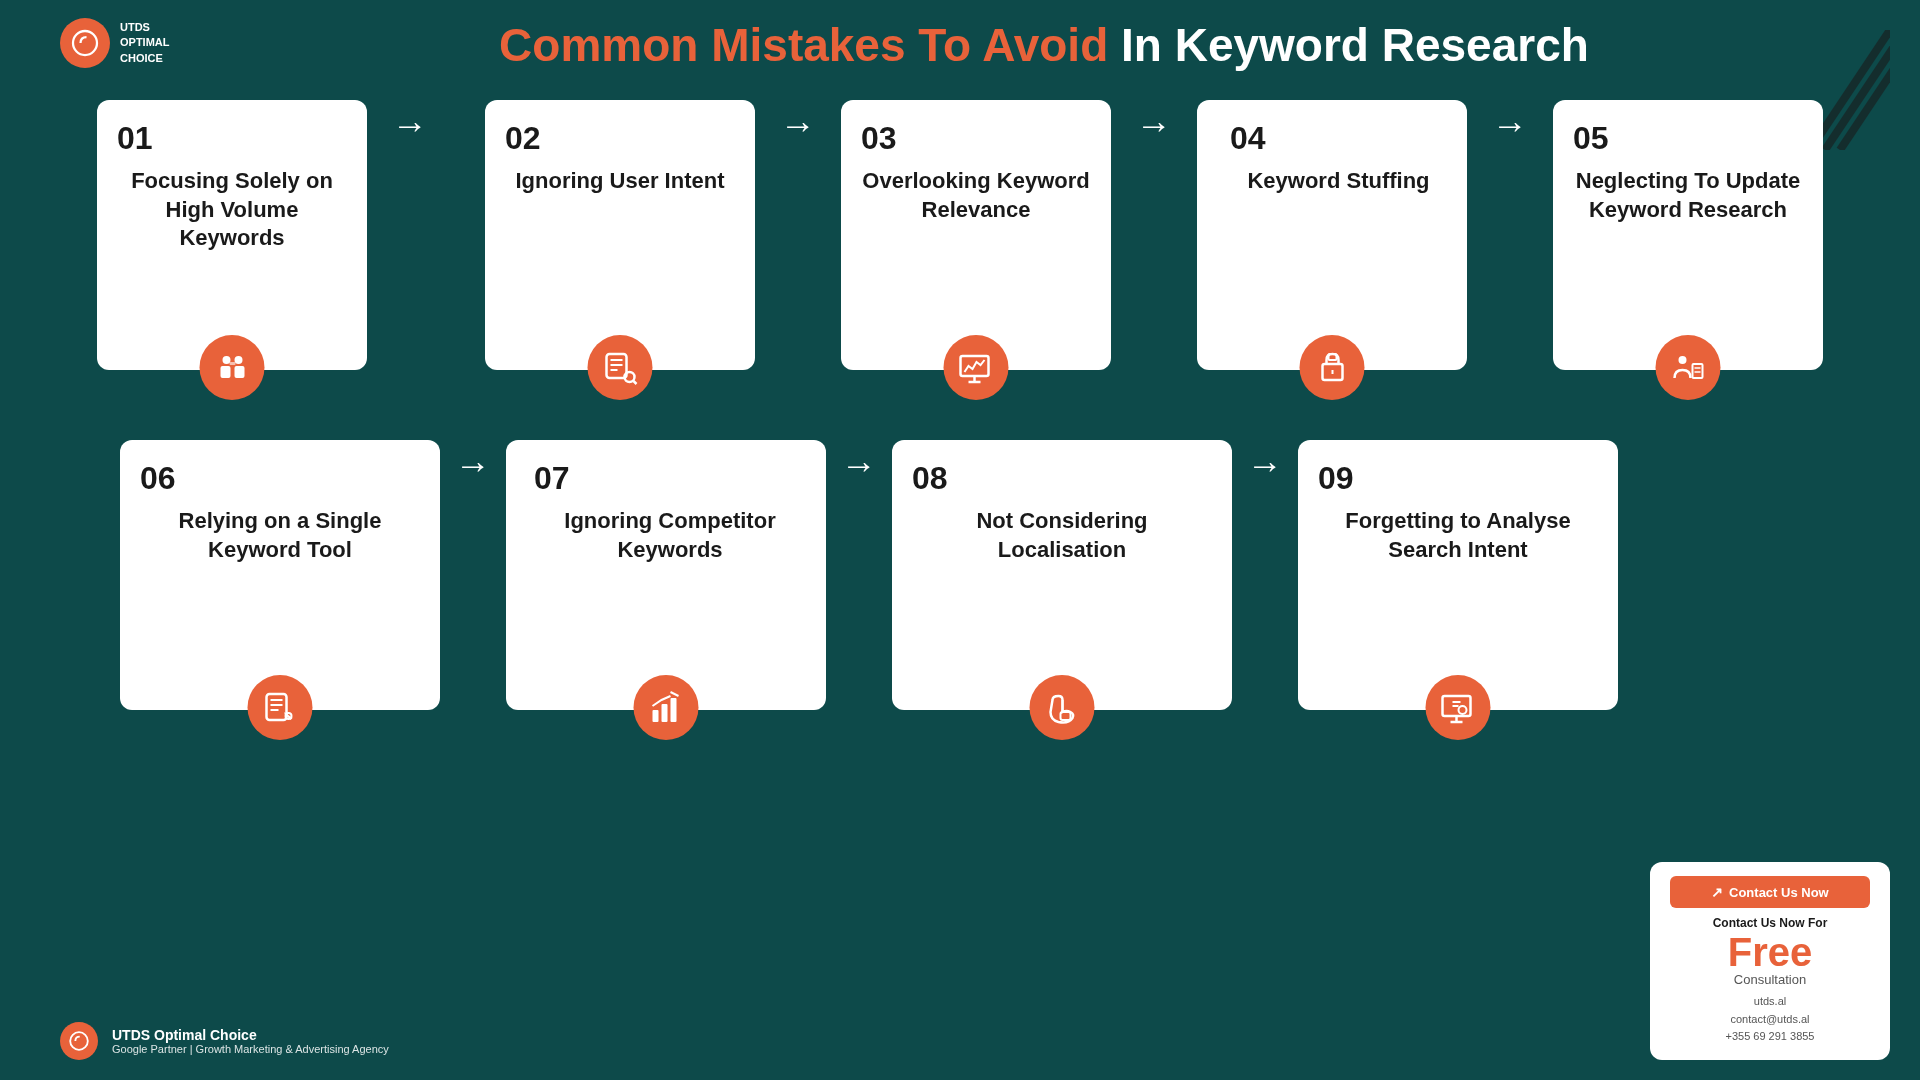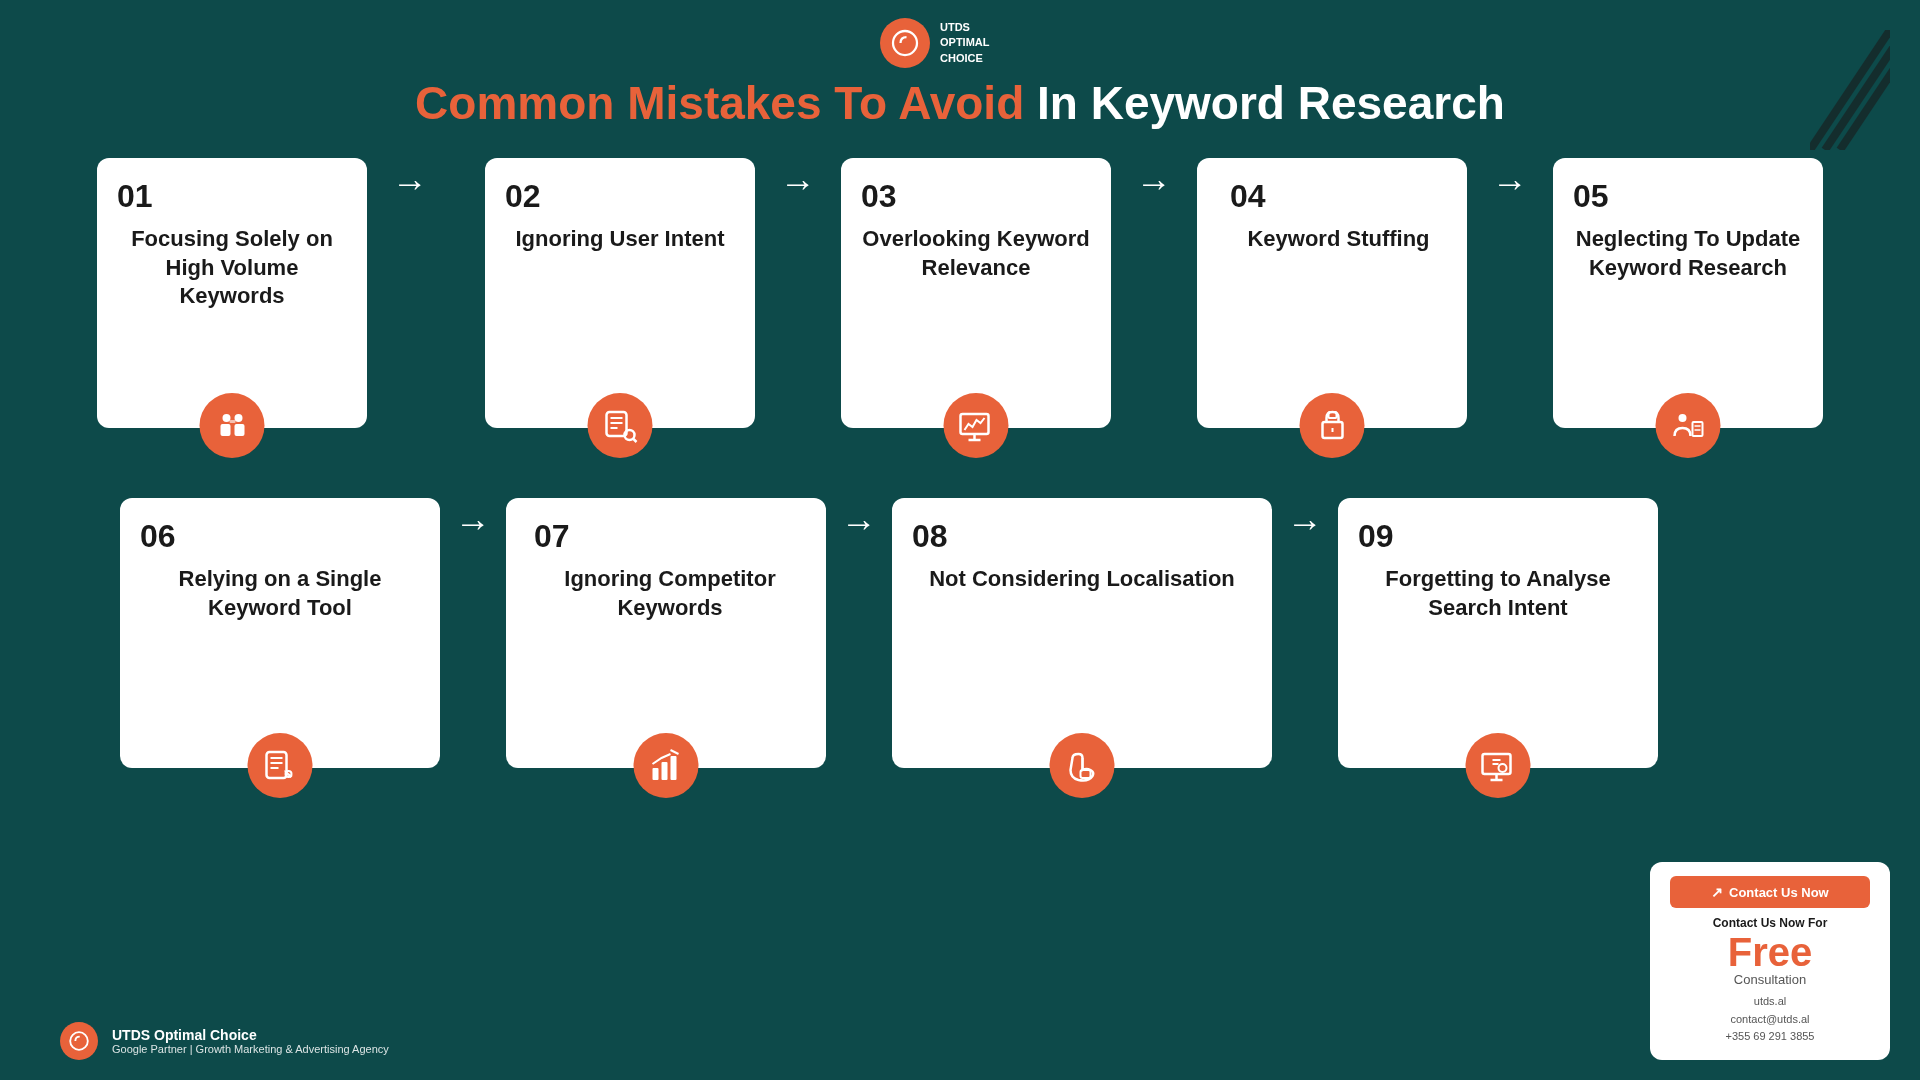--- a/index.html
+++ b/index.html
@@ -8,24 +8,23 @@
       height: 1080px;
       background-color: #0d4a4a;
       font-family: 'Arial', sans-serif;
       overflow: hidden;
       position: relative;
     }
 
     
     .header {
       display: flex;
-      align-items: center;
+      align-items: flex-start;
       padding: 18px 60px;
       gap: 8px;
-      flex-direction: column;
     }
     .logo-area {
       display: flex;
       align-items: center;
       gap: 10px;
       min-width: 160px;
     }
     .logo-icon {
       width: 50px;
       height: 50px;
@@ -361,21 +360,21 @@
           <rect x="13" y="14" width="6" height="18" rx="1" fill="white"></rect>
           <rect x="22" y="8" width="6" height="24" rx="1" fill="white"></rect>
           <polyline points="4,16 13,10 22,6" fill="none" stroke="white" stroke-width="2"></polyline>
           <line x1="22" y1="2" x2="30" y2="6" stroke="white" stroke-width="2"></line>
         </svg>
       </div>
     </div>
 
     <div class="arrow">→</div>
 
-    <div class="card" style="width:380px; min-height:270px;">
+    <div class="card" style="width:340px; min-height:270px;">
       <div class="card-number">08</div>
       <div class="card-text">Not Considering Localisation</div>
       <div class="card-icon-circle">
         <svg viewBox="0 0 36 36" fill="white">
           <path d="M8 10 Q8 6 14 6 Q18 6 18 10 L18 22 Q22 20 26 22 Q30 24 28 28 Q24 34 14 32 Q6 30 6 22 Z" fill="none" stroke="white" stroke-width="2.5"></path>
           <line x1="18" y1="10" x2="18" y2="22" stroke="white" stroke-width="2"></line>
           <rect x="16" y="22" width="10" height="8" rx="2" fill="none" stroke="white" stroke-width="2"></rect>
         </svg>
       </div>
     </div>

